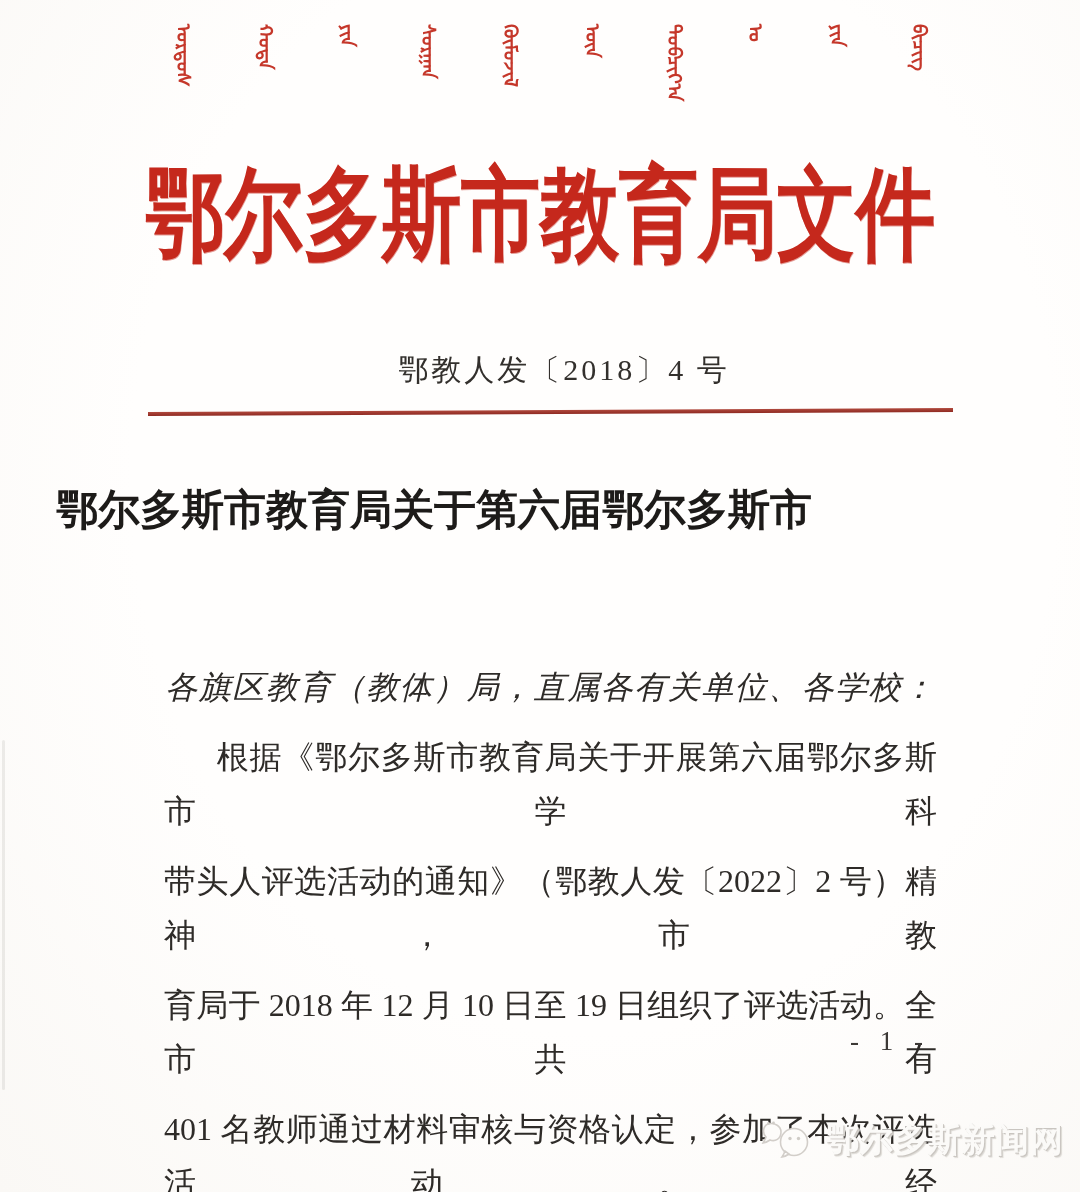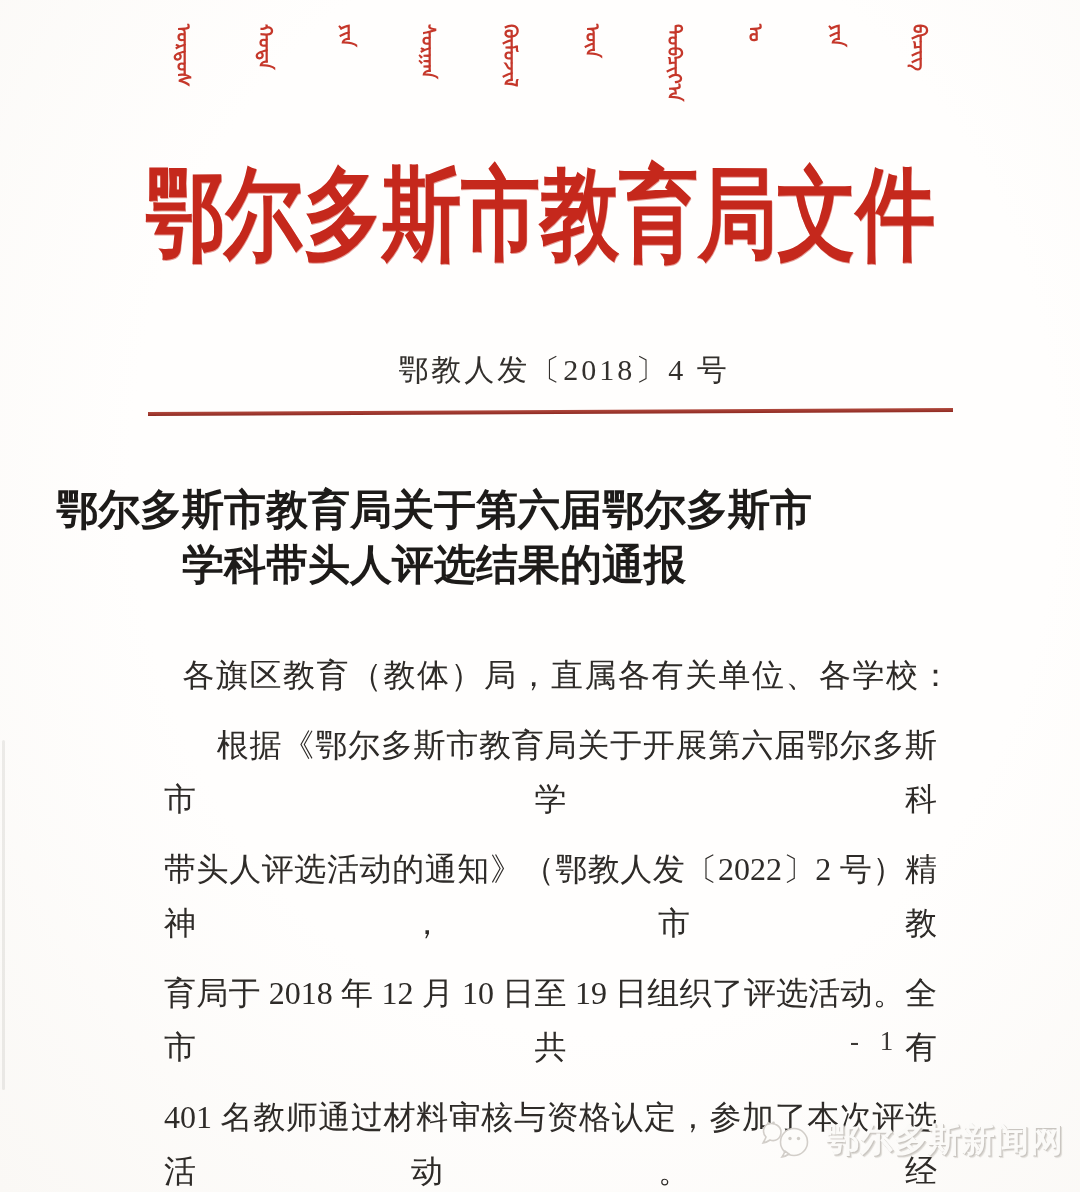--- a/index.html
+++ b/index.html
@@ -78,23 +78,24 @@
   }
   
   .body-text {
     position: absolute; left: 148px; top: 648px;
     width: 805px;
     color: #2e2b28;
     font-size: 32px;
     line-height: 54px;
   }
   .salutation {
-    margin: 0;
+    margin: 12px;
     letter-spacing: 1.5px;
-    text-align: right;
+    text-align: center;
+    font-style: italic;
   }
   .bline {
     margin: 16px;
     text-align: justify;
     text-align-last: justify;
   }
   .para p:first-child { text-indent: 1.65em; }
   
   .page-number {
     position: absolute; top: 1026px; right: 150px;
@@ -138,21 +139,20 @@
     </div>
 
   <div class="agency-title">鄂尔多斯市教育局文件</div>
 
   <div class="doc-number">鄂教人发〔2018〕4 号</div>
 
   <div class="red-line"></div>
 
   <div class="doc-title">
     <div>鄂尔多斯市教育局关于第六届鄂尔多斯市</div>
-    <div>学科带头人评选结果的通报</div>
   </div>
 
   <div class="body-text">
     <p class="salutation">各旗区教育（教体）局，直属各有关单位、各学校：</p>
     <div class="para">
         <p class="bline">根据《鄂尔多斯市教育局关于开展第六届鄂尔多斯市学科</p>
         <p class="bline">带头人评选活动的通知》（鄂教人发〔2022〕2 号）精神，市教</p>
         <p class="bline">育局于 2018 年 12 月 10 日至 19 日组织了评选活动。全市共有</p>
         <p class="bline">401 名教师通过材料审核与资格认定，参加了本次评选活动。经</p>
         <p class="bline">过评审专家组对各参赛选手的课堂教学、书写与普通话、课后</p>

